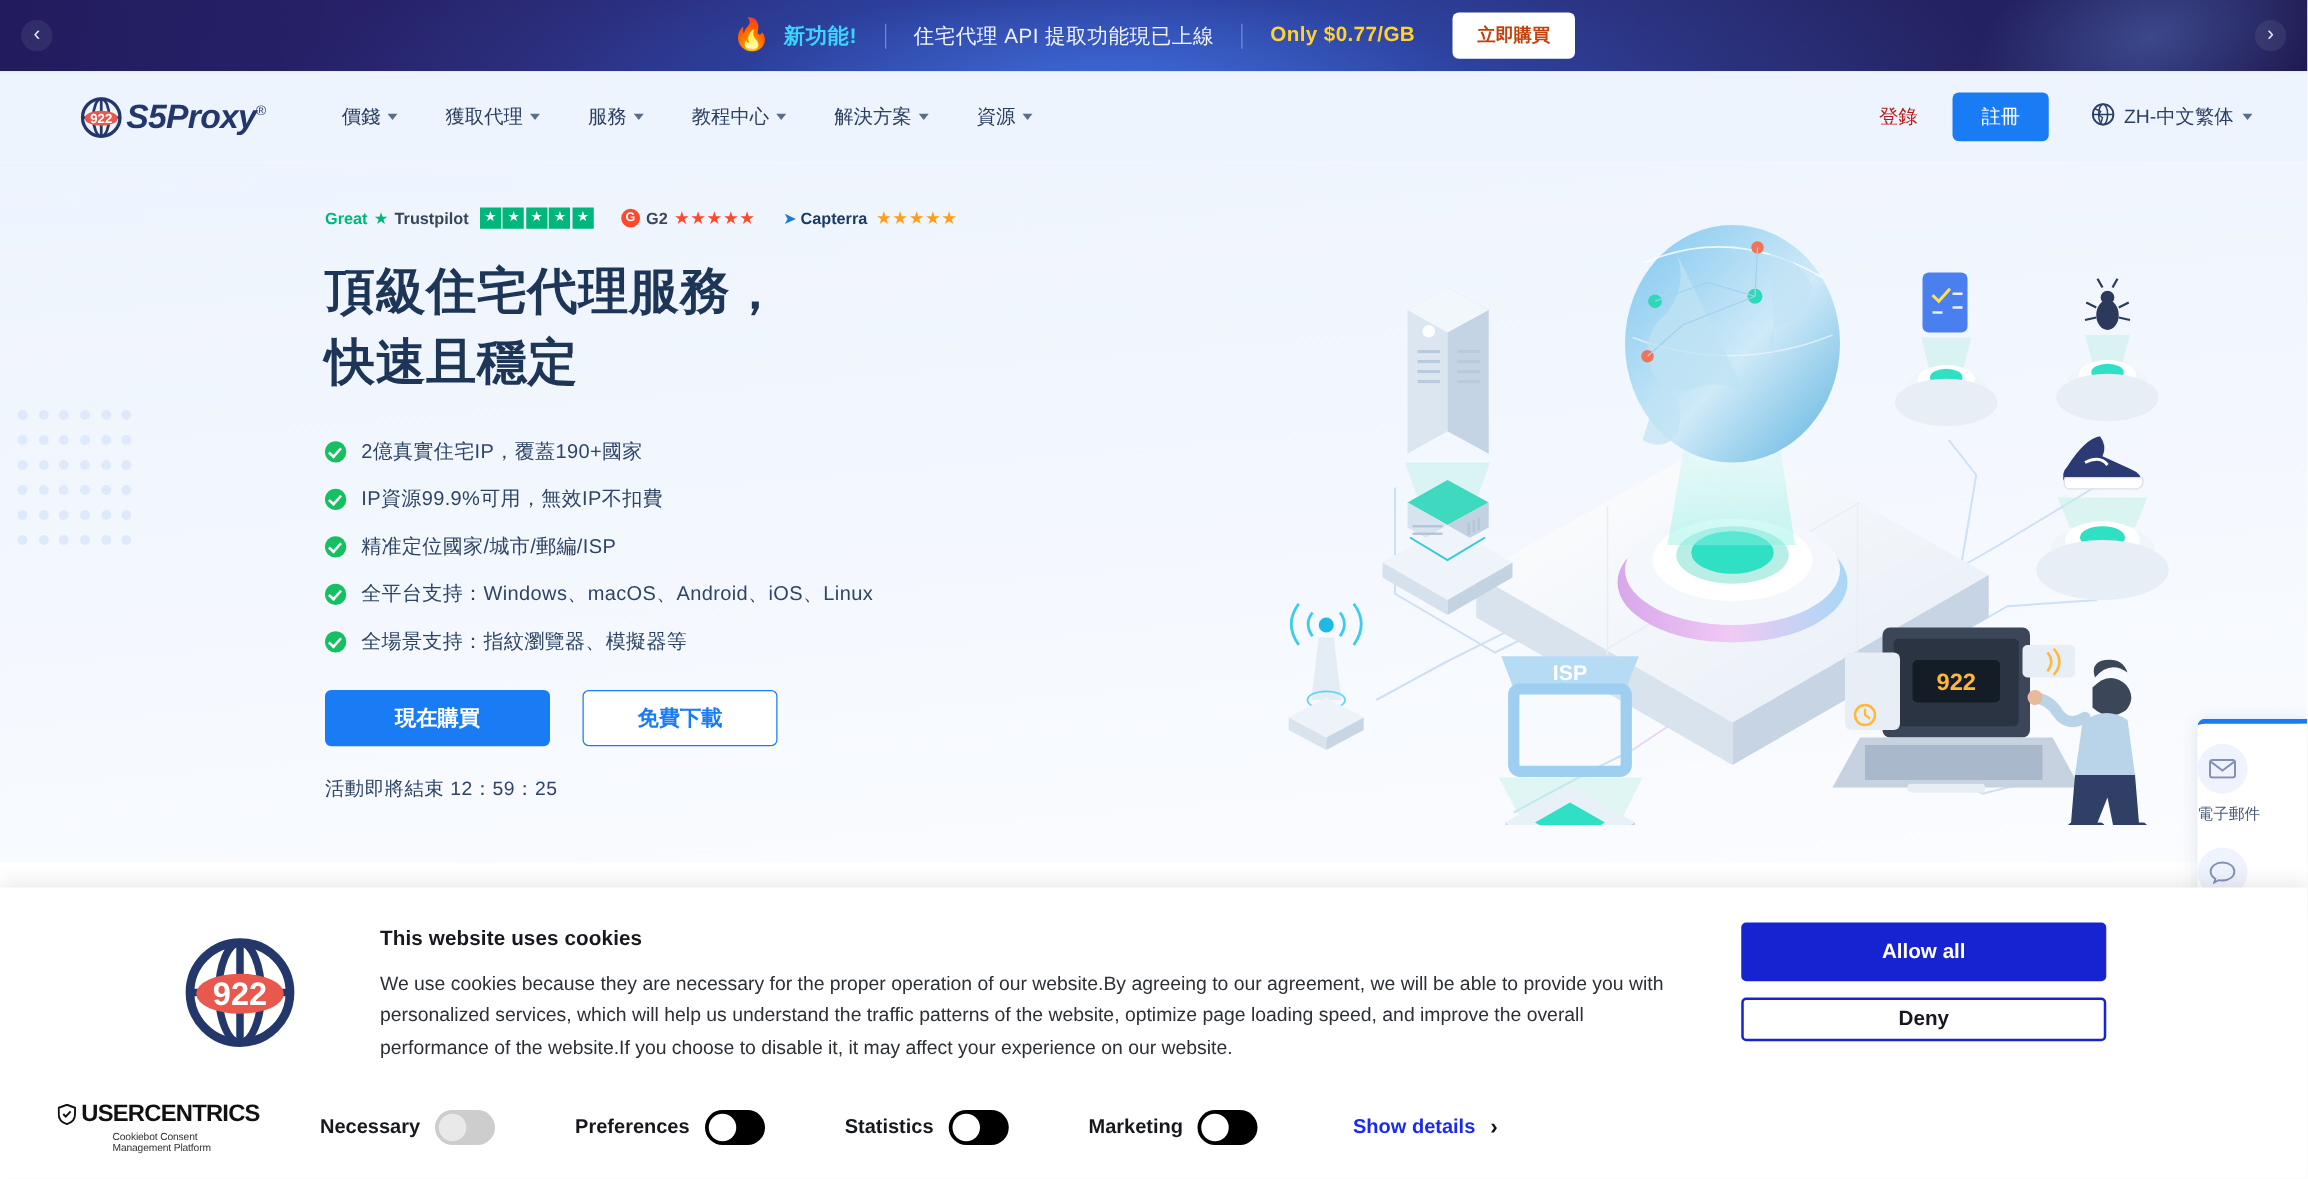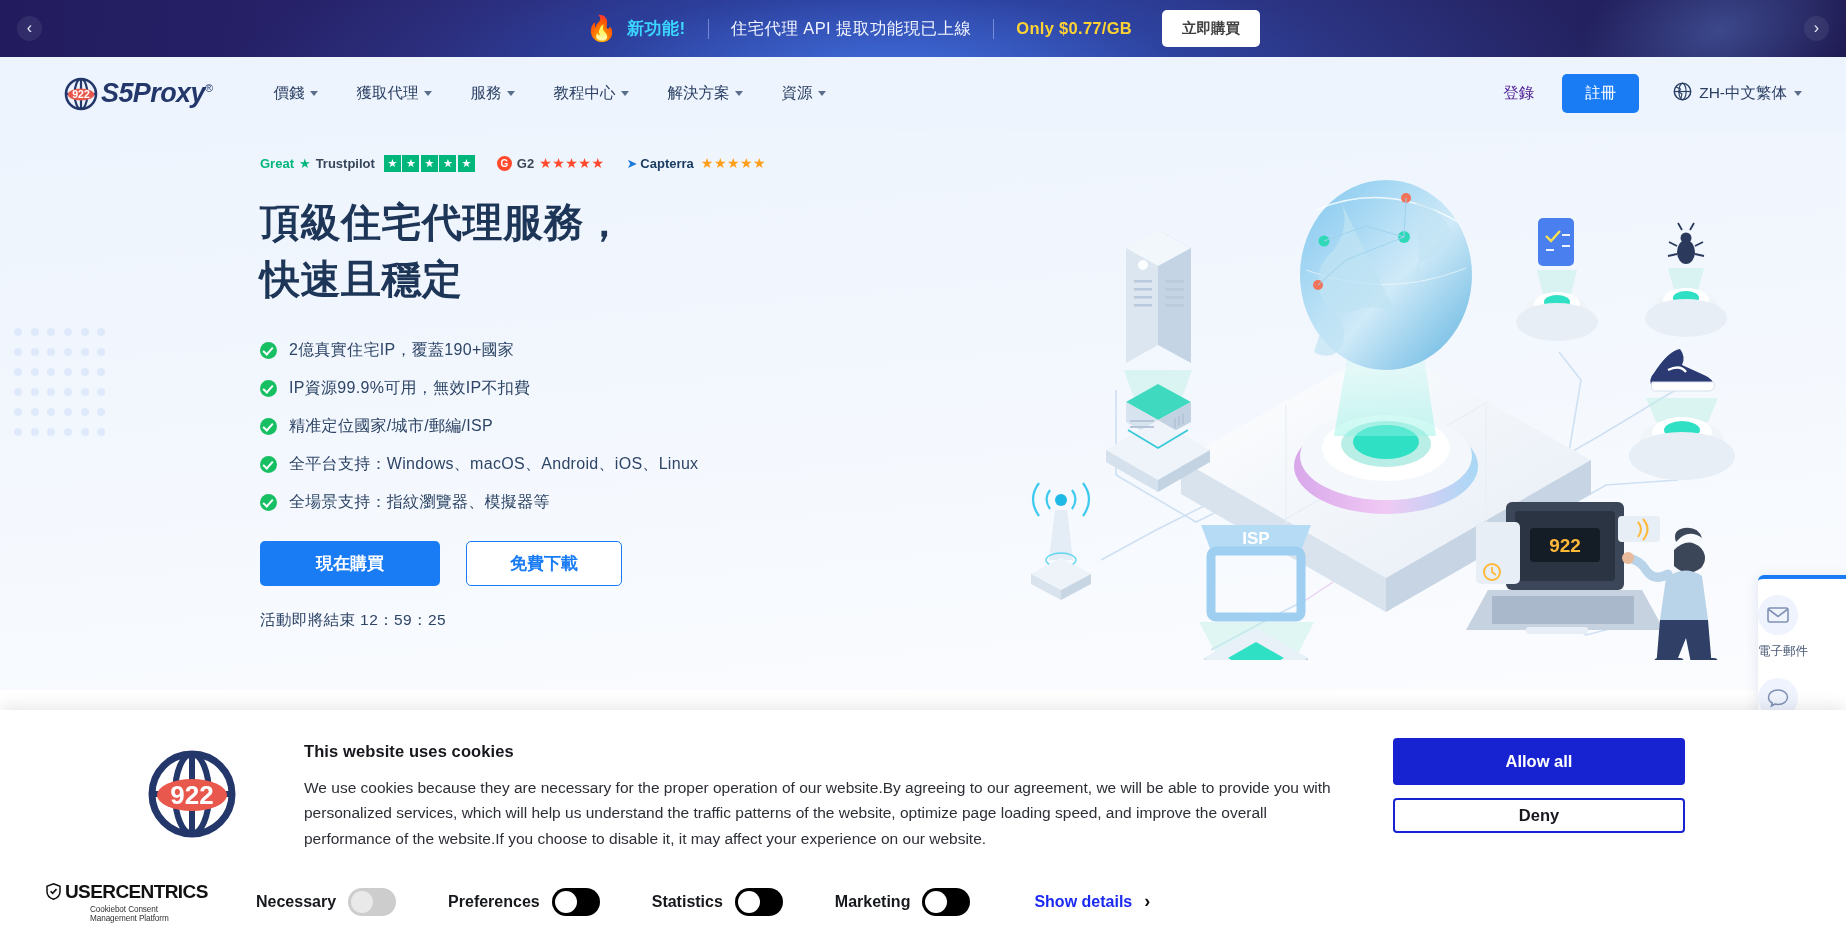--- a/index.html
+++ b/index.html
@@ -37,21 +37,21 @@
   .promo-inner {
     position: absolute; left: 0; top: 0; width: 100%; height: 57px;
     display: flex; align-items: center; justify-content: center; gap: 0; z-index: 3;
   }
   .promo-fire { font-size: 25px; line-height: 1; margin-right: 10px; filter: saturate(1.2); }
   .promo-new { color: #3ad6ff; font-size: 17px; font-weight: bold; letter-spacing: .5px; }
   .promo-sep { display:inline-block; width:1px; height:20px; background: rgba(200,210,255,.45); margin: 0 22px; }
   .promo-main { color: #f2f5ff; font-size: 16.5px; letter-spacing: .4px; }
   .promo-price { color: #ffd233; font-size: 16.5px; font-weight: bold; letter-spacing: .3px; }
   .promo-btn {
-    background: #ffffff; color: #404040; font-size: 14.5px; font-weight: bold;
+    background: #ffffff; color: #c2410c; font-size: 14.5px; font-weight: bold;
     padding: 9px 20px; border-radius: 5px; margin-left: 30px; cursor: pointer;
     border: none; font-family: inherit;
   }
 
   
   .site-header {
     position: absolute; top: 57px; left: 0; width: 1846px; height: 73px;
     background: #eef4fd;
     display: flex; align-items: center; z-index: 5;
   }
@@ -62,41 +62,41 @@
   .logo-reg { font-size: 11px; vertical-align: super; font-style: normal; font-weight: normal; }
 
   .nav { display: flex; align-items: center; margin-left: 42px; gap: 0; }
   .nav-item {
     font-size: 15.5px; color: #2a3f63; padding: 10px 19px; cursor: pointer;
     display: flex; align-items: center; gap: 6px; white-space: nowrap;
   }
   .caret { display:inline-block; width:0; height:0; border-left:4px solid transparent; border-right:4px solid transparent; border-top:5px solid #5a6e8c; }
 
   .header-right { margin-left: auto; margin-right: 44px; display: flex; align-items: center; gap: 0; }
-  .login-link { font-size: 15.5px; color: #4c1d95; cursor: pointer; padding: 8px 14px; }
+  .login-link { font-size: 15.5px; color: #b91c1c; cursor: pointer; padding: 8px 14px; }
   .signup-btn {
     background: #1a7cf5; color: #fff; font-size: 15.5px; font-weight: 500;
     padding: 9px 23px; border-radius: 5px; margin-left: 14px; cursor: pointer; border: none; font-family: inherit;
   }
   .lang-wrap { display: flex; align-items: center; gap: 7px; margin-left: 34px; cursor: pointer; font-size: 15.5px; color: #2a3f63; }
 
   
   .hero {
     position: absolute; top: 130px; left: 0; width: 1846px; height: 560px;
     background: linear-gradient(175deg, #eef4fd 0%, #f2f7fe 40%, #fbfcfe 100%);
     overflow: hidden;
   }
   .dot-grid {
     position: absolute; left: 14px; top: 198px; width: 100px; height: 120px;
     display: grid; grid-template-columns: repeat(6, 1fr); grid-template-rows: repeat(6, 1fr);
     opacity: .85;
   }
   .dot-grid i { width: 8px; height: 8px; border-radius: 50%; background: #dbe8fb; display:block; }
 
-  .hero-content { position: absolute; left: 260px; top: 24px; width: 640px; }
+  .hero-content { position: absolute; left: 260px; top: 35px; width: 640px; }
 
   .badges { display: flex; align-items: center; gap: 0; height: 18px; }
   .badge-tp { display:flex; align-items:center; gap:5px; }
   .tp-great { color: #00b67a; font-weight: bold; font-size: 13px; }
   .tp-star { color: #00b67a; font-size: 13px; }
   .tp-name { color: #36465a; font-weight: 600; font-size: 13px; }
   .tp-boxes { display:flex; gap:1.5px; margin-left: 4px; }
   .tp-boxes span { width: 17px; height: 17px; background: #00b67a; color:#fff; font-size: 11px; line-height:17px; text-align:center; }
   .badge-g2 { display:flex; align-items:center; gap:5px; margin-left: 22px; }
   .g2-mark { width: 15px; height: 15px; border-radius: 50%; background: #ff492c; color: #fff; font-size: 10px; line-height: 15px; text-align: center; font-weight: bold; }
@@ -168,21 +168,21 @@
     width: 292px; height: 35px; background: #fff; color: #16181d; margin-top: 13px;
     font-size: 16.5px; font-weight: bold; border: 2px solid #1723d1; border-radius: 4px; cursor: pointer; font-family: inherit;
   }
   .cookie-bottom {
     display: flex; align-items: center; padding: 0 46px; margin-top: 30px;
   }
   .uc-logo { width: 152px; flex: none; }
   .uc-title { display:flex; align-items:center; gap:4px; font-size: 19px; font-weight: bold; color: #111; letter-spacing: -.6px; }
   .uc-shield { width: 15px; height: 17px; flex:none; }
   .uc-sub { font-size: 8.2px; color: #333; margin-top: 2px; letter-spacing: -.1px; padding-left: 44px; }
-  .toggles { display: flex; align-items: center; gap: 0; margin-left: 58px; }
+  .toggles { display: flex; align-items: center; gap: 12px; margin-left: 58px; }
   .tg { display: flex; align-items: center; gap: 12px; margin-right: 52px; }
   .tg-label { font-size: 16px; font-weight: bold; color: #16181d; }
   .switch { width: 48px; height: 28px; border-radius: 14px; position: relative; cursor: pointer; flex:none; }
   .switch.off { background: #000; }
   .switch.disabled { background: #cdcdcd; cursor: not-allowed; }
   .switch .knob { position: absolute; top: 3px; left: 3px; width: 22px; height: 22px; border-radius: 50%; background: #fff; }
   .switch.disabled .knob { background: #e9e9e9; }
   .show-details { display:flex; align-items:center; gap:12px; cursor:pointer; margin-left: 12px; }
   .sd-text { color: #1a2af0; font-size: 16px; font-weight: bold; }
   .sd-chev { color: #111; font-size: 18px; font-weight: bold; }

